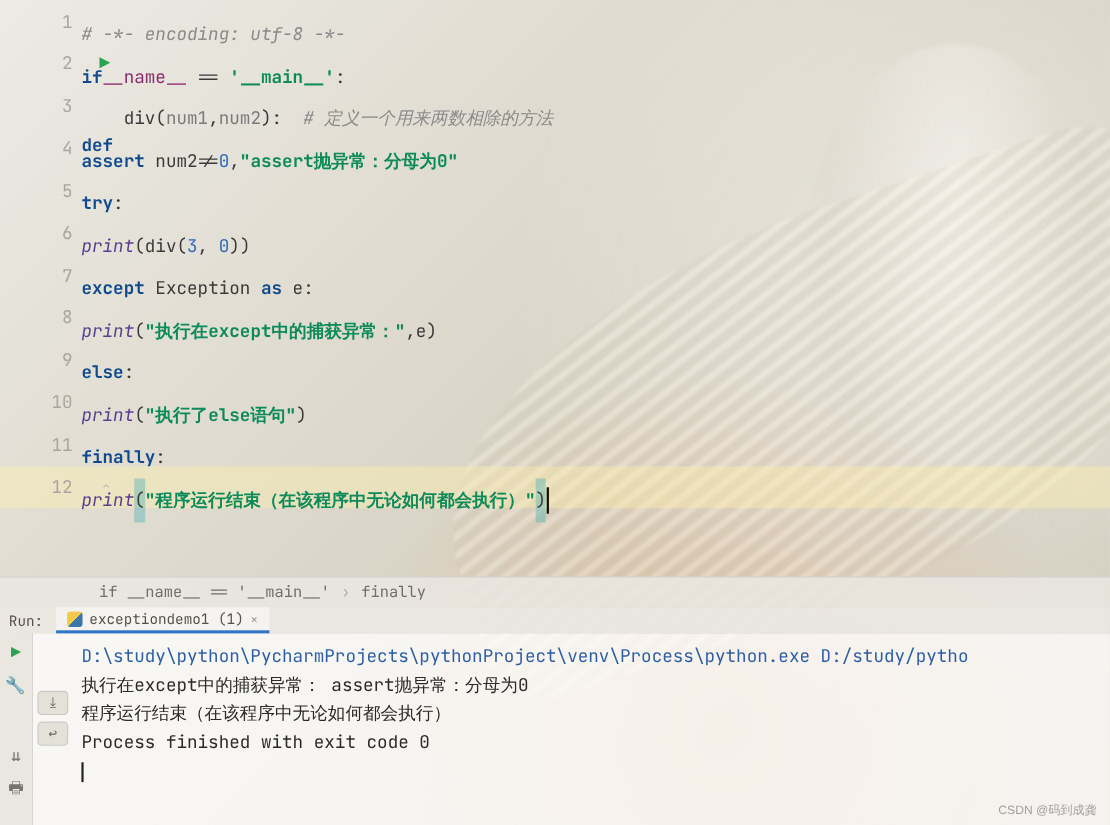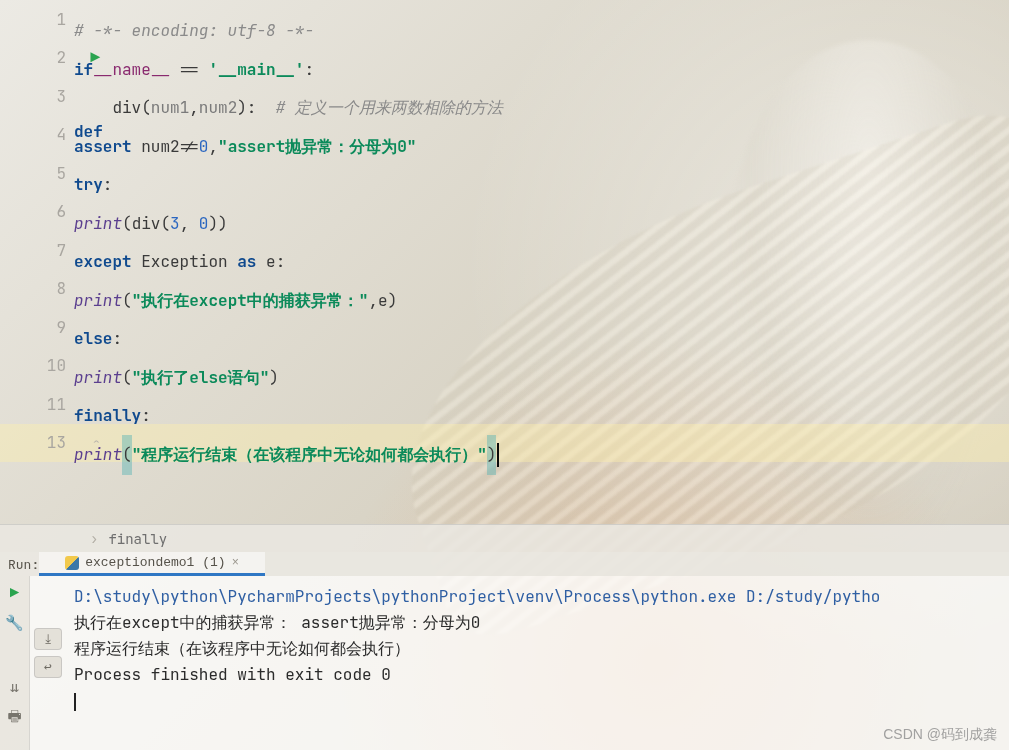--- a/index.html
+++ b/index.html
@@ -116,28 +116,27 @@
   
   .runbar {
     position:absolute; left:0; right:0; top:552px;
     height:24px;
     background: rgba(234,232,226,0.95);
     display:flex; align-items:center;
     font-size:13px;
     color:#56524a;
     padding-left:8px;
   }
-  .runbar .run-label { }
+  .runbar .run-label { margin-right:12px; }
   .runbar .tab {
     display:flex; align-items:center; gap:6px;
     background: rgba(255,255,255,0.5);
     border-bottom: 3px solid #2f77c4;
     height:24px;
-    padding:0 26px;
-    font-family:Liberation Mono, monospace;
+    padding:0 10px;
   }
   .runbar .tab .tab-close { color:#9a968d; font-size:12px; }
   .py-icon {
     width:14px; height:14px;
     background: conic-gradient(from 45deg, #3a77a8 0 50%, #f2c94c 50% 100%);
     border-radius:3px;
   }
   .toolcol {
     position:absolute; left:0; top:576px; bottom:0;
     width:30px;
@@ -175,21 +174,21 @@
     display:flex; align-items:center; justify-content:center;
     color:#6d6a62; font-size:13px;
   }
   .console .cmd { color:#2f5fa3; font-family: inherit;}
   .console .cursor-line::after {
     content:""; display:inline-block;
     border-left:2px solid #222; height:18px; vertical-align:middle;
   }
   .watermark {
     position:absolute; right:12px; bottom:6px;
-    font-size:14px;
+    font-size:11px;
     color: rgba(140,140,140,0.8);
     font-family: sans-serif;
   }
 </style>
 </head>
 <body>
 
 <div class="bg-figure"></div>
 <div class="bg-wing"></div>
 
@@ -225,21 +224,21 @@
     <div class="gline">
         <span>9</span>
       </div>
     <div class="gline">
         <span>10</span>
       </div>
     <div class="gline">
         <span>11</span>
       </div>
     <div class="gline">
-        <span>13</span>
+        <span>12</span>
         <span class="fold">⌃</span>
       </div>
   </div>
 
   <div class="code-area">
     <div class="line">  <span class="c-comment"># -*- encoding: utf-8 -*-</span></div>
     <div class="line">  <span class="c-kw">if</span> <span class="c-spec">__name__</span><span class="c-op"> == </span><span class="c-str">'__main__'</span><span class="c-op">:</span></div>
     <div class="line">            <span class="c-def">def</span><span class="c-fn"> div</span><span class="c-op">(</span><span class="c-param">num1</span><span class="c-op">,</span><span class="c-param">num2</span><span class="c-op">)</span><span class="c-op">:</span><span class="c-comment">  # 定义一个用来两数相除的方法</span></div>
     <div class="line">                 <span class="c-kw">assert</span><span class="c-var"> num2</span><span class="c-op">!=</span><span class="c-num">0</span><span class="c-op">,</span><span class="c-str">"assert抛异常：分母为0"</span></div>
     <div class="line">            <span class="c-kw">try</span><span class="c-op">:</span></div>
@@ -247,20 +246,21 @@
     <div class="line">            <span class="c-kw">except</span><span class="c-var"> Exception </span><span class="c-kw">as</span><span class="c-var"> e</span><span class="c-op">:</span></div>
     <div class="line">                    <span class="c-builtin">print</span><span class="c-op">(</span><span class="c-str">"执行在except中的捕获异常："</span><span class="c-op">,</span><span class="c-var">e</span><span class="c-op">)</span></div>
     <div class="line">            <span class="c-kw">else</span><span class="c-op">:</span></div>
     <div class="line">                    <span class="c-builtin">print</span><span class="c-op">(</span><span class="c-str">"执行了else语句"</span><span class="c-op">)</span></div>
     <div class="line">            <span class="c-kw">finally</span><span class="c-op">:</span></div>
     <div class="line">                    <span class="c-builtin">print</span><span class="c-op sel">(</span><span class="c-str">"程序运行结束（在该程序中无论如何都会执行）"</span><span class="c-op sel">)</span><span class="caret"></span></div>
   </div>
 </div>
 
 <div class="breadcrumb">
+  <span>if __name__ == '__main__'</span>
   <span class="sep">›</span>
   <span>finally</span>
 </div>
 
 <div class="runbar">
   <span class="run-label">Run:</span>
   <div class="tab">
     <span class="py-icon"></span>
     <span>exceptiondemo1 (1)</span>
     <span class="tab-close">×</span>

